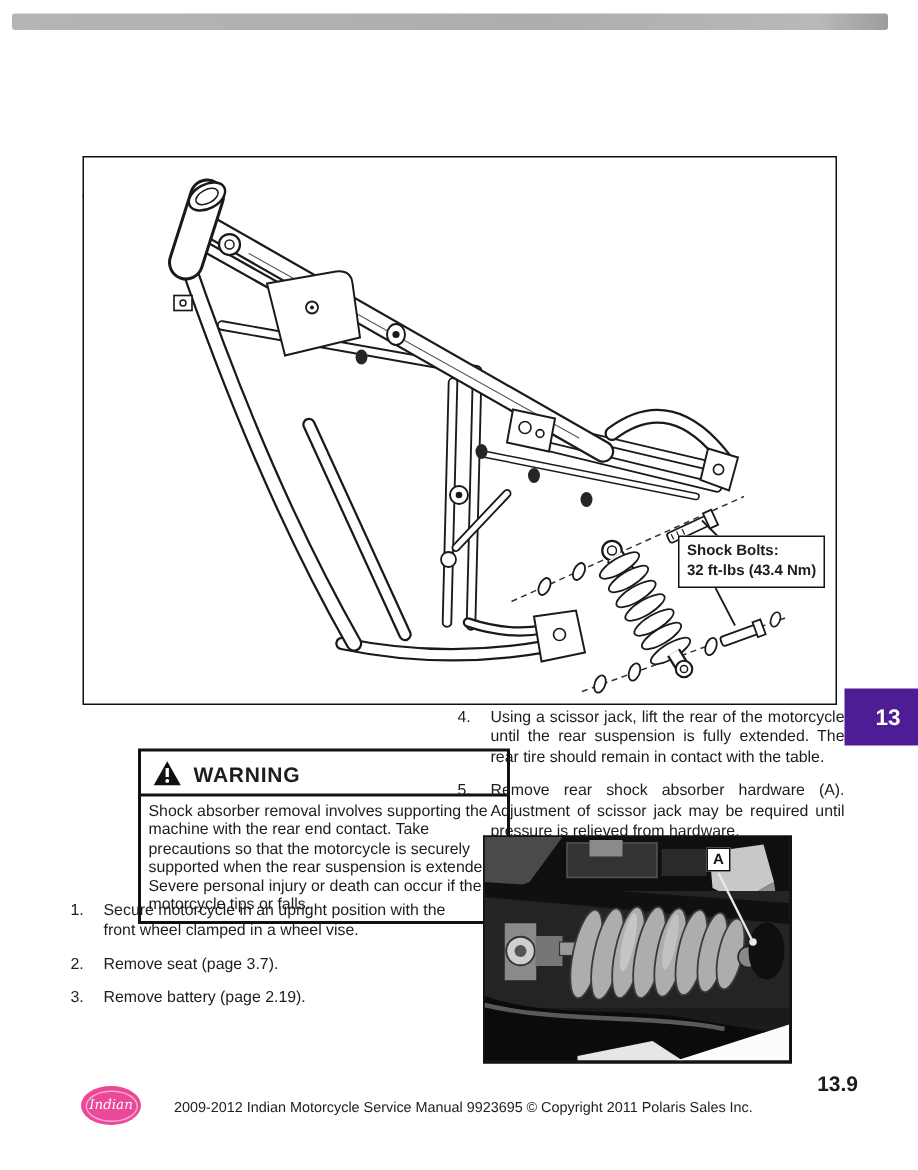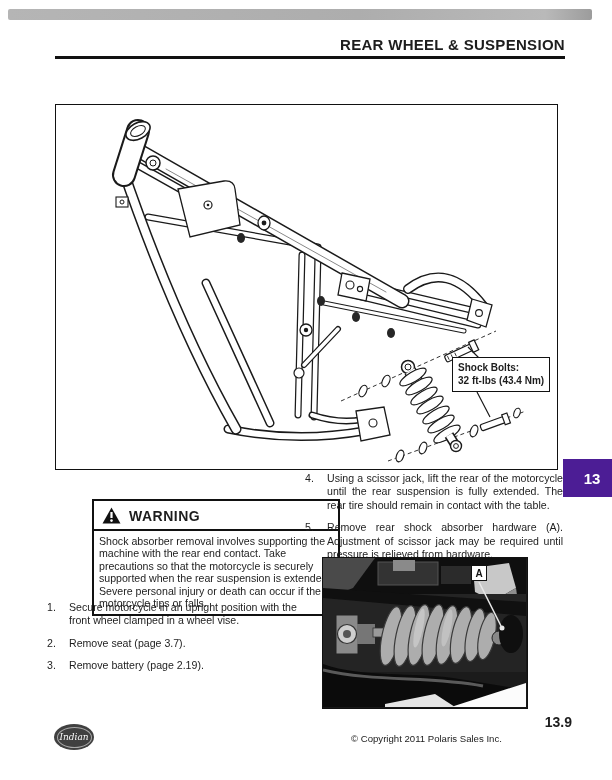--- a/index.html
+++ b/index.html
@@ -64,41 +64,40 @@
     position:absolute; left:322px; top:557px; width:206px; height:152px;
     border:1.4px solid #111; background:#181818;
   }
   .photo-label {
     position:absolute; left:148px; top:7px; width:16px; height:16px;
     background:#fff; border:1.3px solid #111; color:#111;
     font-size:10px; font-weight:bold; display:flex; align-items:center; justify-content:center;
   }
   .footer-logo {
     position:absolute; left:54px; top:724px; width:40px; height:26px;
-    background:#404040; border-radius:50%;
+    background:#ec4899; border-radius:50%;
     display:flex; align-items:center; justify-content:center;
   }
   .footer-logo::before {
     content:""; position:absolute; inset:2.5px; border:1px solid rgba(255,255,255,.55); border-radius:50%;
   }
   .footer-logo span {
     font-family:"DejaVu Serif", serif; font-style:italic; font-size:9px; color:#fafafa;
   }
   .footer-info { position:absolute; left:116px; top:733px; font-size:9.6px; color:#222; }
   .footer-copyright { position:absolute; left:351px; top:733px; font-size:9.6px; color:#222; }
   .page-number { position:absolute; left:520px; top:714px; width:52px; text-align:right; font-size:14px; font-weight:bold; }
 </style>
 </head>
 <body>
 
 <div class="page">
 
   <div class="scan-band"></div>
 
-  <div class="chapter-header">REAR WHEEL &amp; SUSPENSION</div>
 
   <div class="section-title">REAR SHOCK</div>
 
   <div class="diagram-box">
     <svg width="500" height="363" viewBox="0 0 500 363">
       <g fill="none" stroke-linecap="round">
 
         <path d="M 92,112 L 262,142" stroke="#1a1a1a" stroke-width="7"></path>
         <path d="M 92,112 L 262,142" stroke="#fff" stroke-width="4.5"></path>
 
@@ -300,16 +299,17 @@
 
       <path d="M 156,24 L 178,68" stroke="#e8e8e8" stroke-width="1.6" fill="none"></path>
       <circle cx="179" cy="70" r="2.5" fill="#e8e8e8"></circle>
     </svg>
     <div class="photo-label">A</div>
   </div>
 
   <div class="footer-logo">
     <span>Indian</span>
   </div>
+  <div class="footer-info">2009-2012 Indian Motorcycle Service Manual 9923695</div>
   <div class="footer-copyright">© Copyright 2011 Polaris Sales Inc.</div>
   <div class="page-number">13.9</div>
 
 </div>
 
 </body></html>

